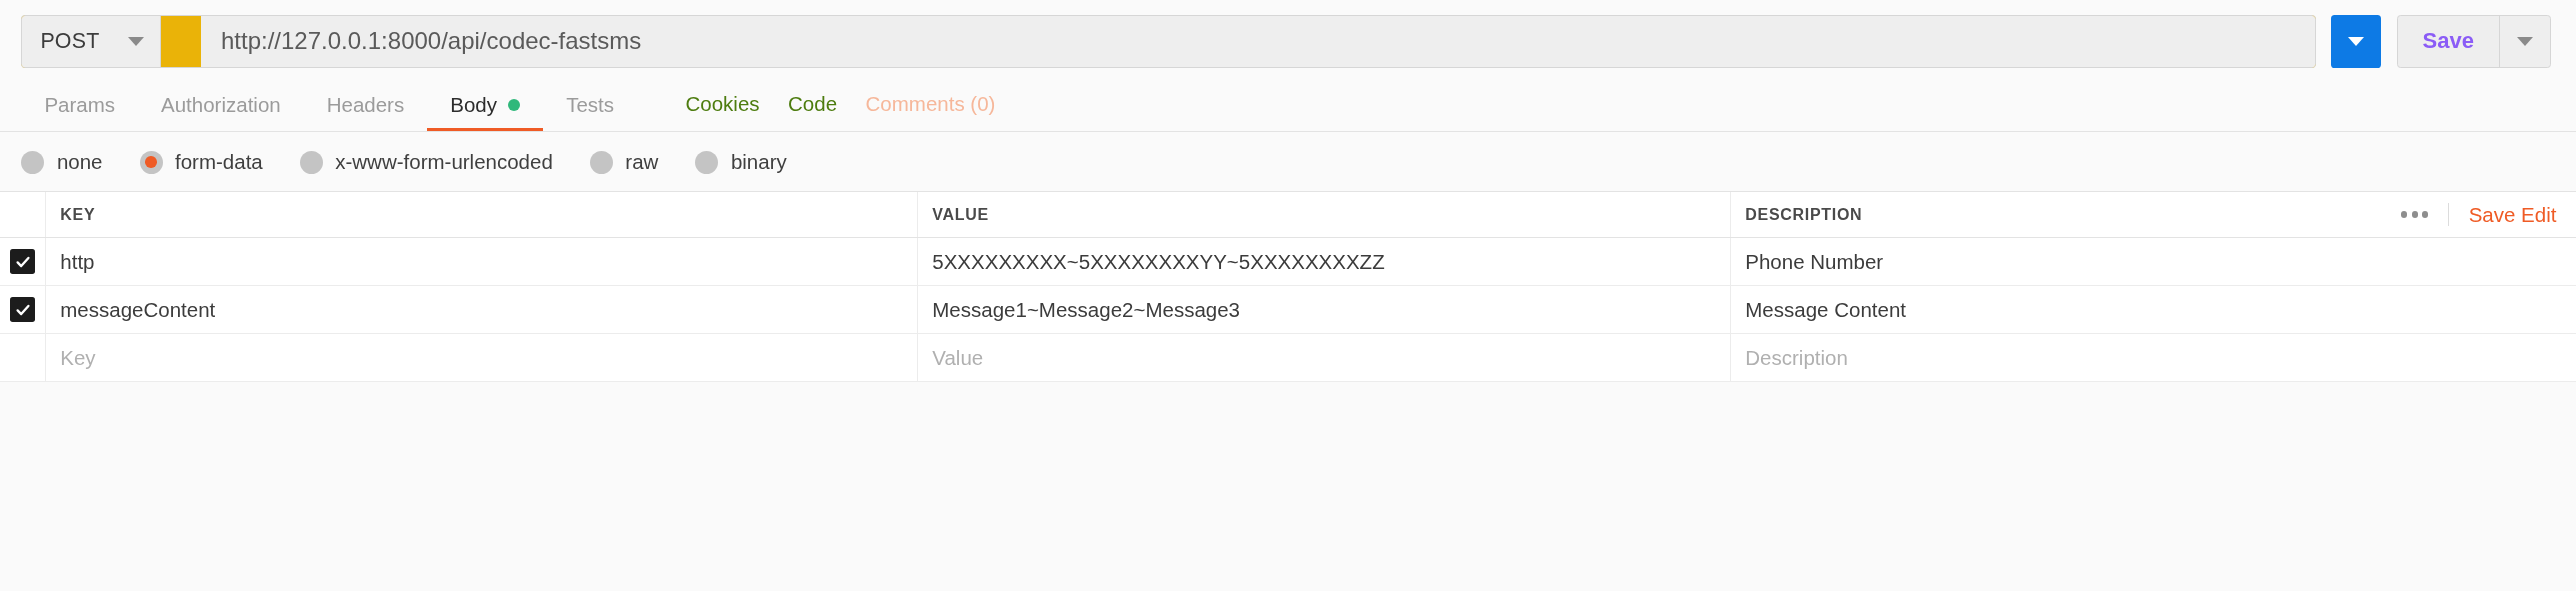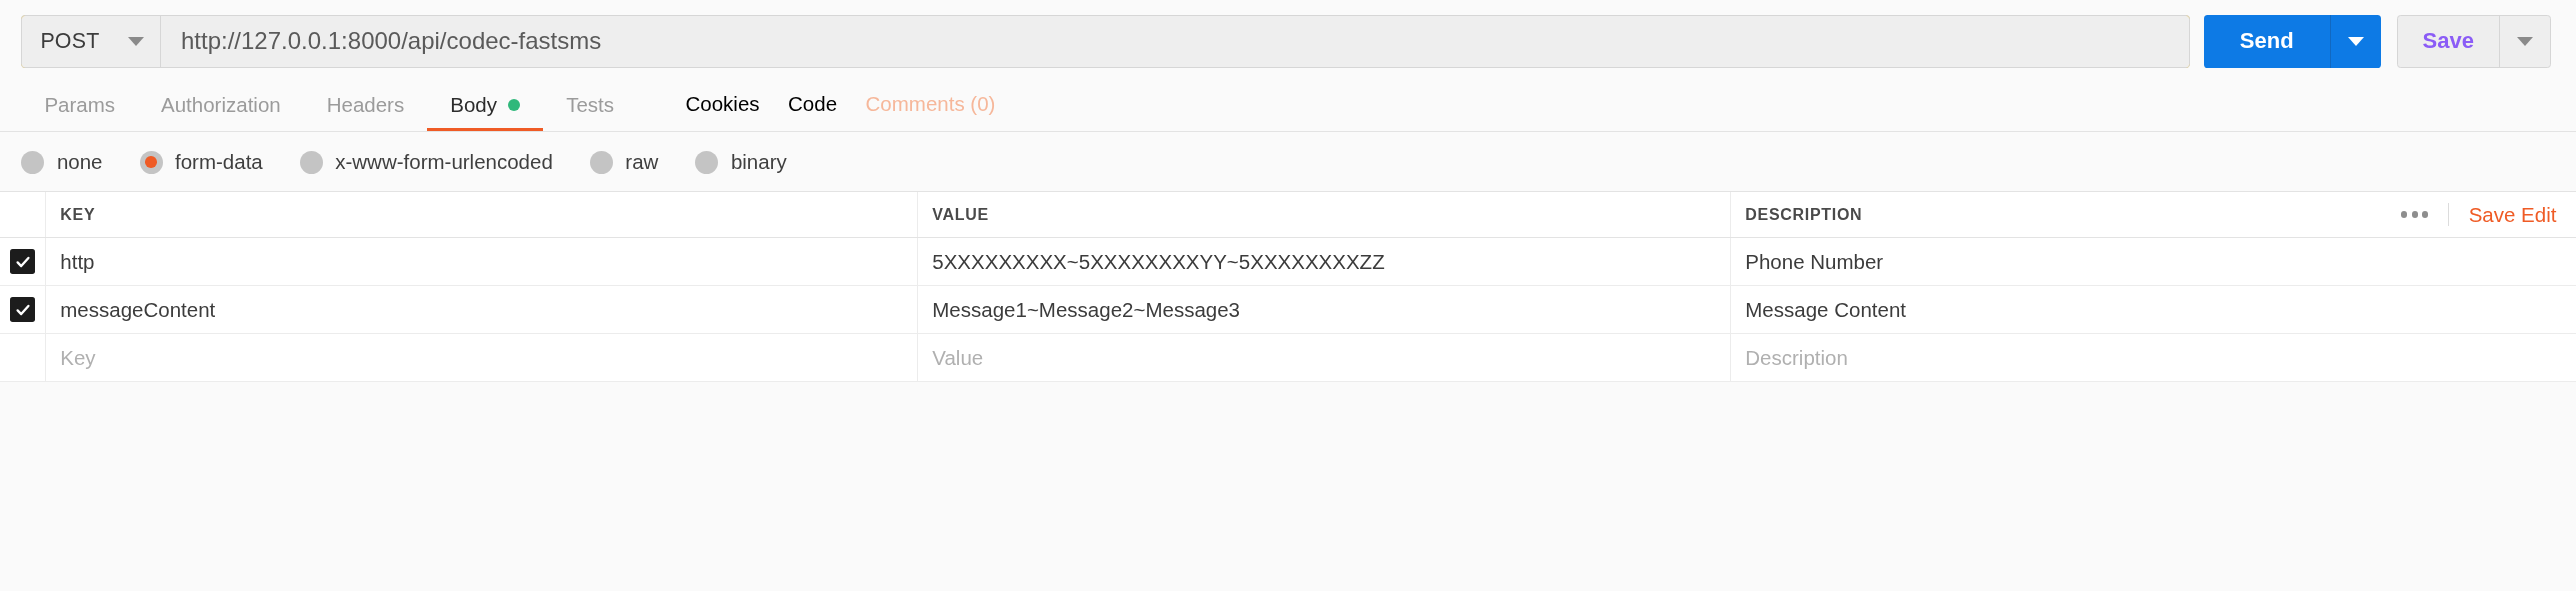--- a/index.html
+++ b/index.html
@@ -28,20 +28,21 @@
 
   .method-url-group {
     display: flex;
     flex: 1 1 auto;
     min-width: 0;
     height: 53px;
     border: 0.9px solid #d6d6d6;
     border-radius: 3.6px;
     background: #eab308;
     overflow: hidden;
+    gap: 40px;
   }
 
   .method-select {
     width: 139px;
     flex: 0 0 139px;
     background: #eeeeee;
     border-right: 0.9px solid #d6d6d6;
     display: flex;
     align-items: center;
     justify-content: space-between;
@@ -182,21 +183,21 @@
   }
 
   .tabs-right {
     display: flex;
     align-items: center;
     height: 100%;
     padding-bottom: 5.3px;
   }
   .tabs-right .link {
     font-size: 20.5px;
-    color: #000000;
+    color: #4d7c0f;
     margin-left: 28.5px;
     cursor: pointer;
   }
   .tabs-right .link.muted {
     color: #f6b79a;
   }
 
   
   .radios-row {
     display: flex;
@@ -338,21 +339,20 @@
       <div class="method-select">
         <span class="method-label">POST</span>
         <span class="caret"></span>
       </div>
       <div class="url-input">
         <span class="url-text">http://127.0.0.1:8000/api/codec-fastsms</span>
       </div>
     </div>
 
     <div class="send-group">
-      <div class="send-btn">Send</div>
       <div class="send-caret-btn">
         <span class="caret-white"></span>
       </div>
     </div>
 
     <div class="save-group">
       <div class="save-btn">Save</div>
       <div class="save-caret-btn">
         <span class="caret"></span>
       </div>

